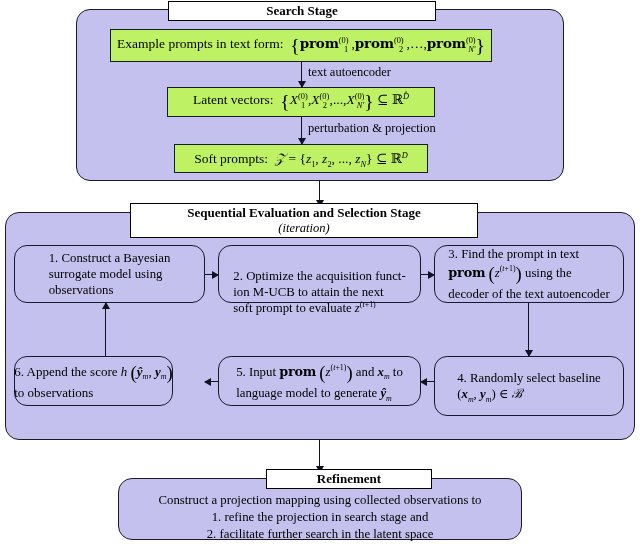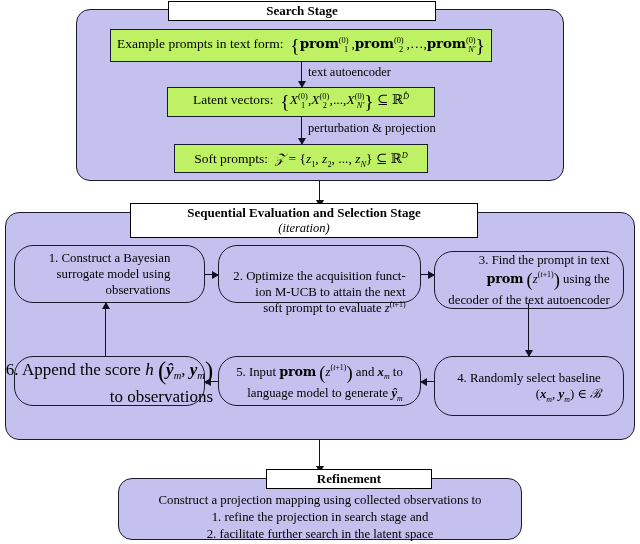--- a/index.html
+++ b/index.html
@@ -42,26 +42,26 @@
     box-sizing: border-box;
     display: flex;
     align-items: center;
     justify-content: center;
     text-align: center;
   }
   .rnd-box {
     position: absolute;
     background: #c5c1ee;
     border: 1.6px solid #1a1a2e;
-    border-radius: 19px;
+    border-radius: 13px;
     box-sizing: border-box;
     display: flex;
     align-items: center;
     justify-content: center;
-    text-align: right;
+    text-align: left;
     line-height: 1.26;
   }
   .label {
     position: absolute;
     white-space: nowrap;
   }
 
   
   .arrow-v {
     position: absolute;
@@ -191,21 +191,21 @@
       <span>Optimize the acquisition funct-</span></div>
     <div class="txt">ion M-UCB to attain the next</div>
     <div class="txt">
       soft prompt to evaluate <span class="mi">z</span><sup>(<span class="mi">t</span>+1)</sup>
     </div>
   </div>
 </div>
 
 <div class="arrow-h right" style="left:421px; top:274px; width:13px;"></div>
 
-<div class="rnd-box" style="left:434px; top:245px; width:190px; height:58px; font-size:12.8px;margin-top:6px;">
+<div class="rnd-box" style="left:434px; top:245px; width:190px; height:58px; font-size:12.8px;">
   <div>
     <div class="txt"><span>3.</span>
       <span>Find the prompt in text</span></div>
     <div class="txt">
       <span class="frak">prom</span> <span class="big-brace">(</span><span class="mi">z</span><sup>(<span class="mi">t</span>+1)</sup><span class="big-brace">)</span> using the
     </div>
     <div class="txt">decoder of the text autoencoder</div>
   </div>
 </div>
 
@@ -230,21 +230,21 @@
       Input <span class="frak">prom</span> <span class="big-brace">(</span><span class="mi">z</span><sup>(<span class="mi">t</span>+1)</sup><span class="big-brace">)</span> and <span class="bsym">x</span><sub class="mi">m</sub> to
     </div>
     <div class="txt">
       language model to generate <span class="bsym">ŷ</span><sub class="mi">m</sub>
     </div>
   </div>
 </div>
 
 <div class="arrow-h left" style="left:205px; top:381px; width:13px;"></div>
 
-<div class="rnd-box" style="left:14px; top:356px; width:191px; height:50px; font-size:17px;">
+<div class="rnd-box" style="left:14px; top:356px; width:159px; height:50px; font-size:13px;">
   <div>
     <div class="txt">
       <span>6.</span>
       Append the score <span class="mi">h</span> <span class="big-brace">(</span><span class="bsym">ŷ</span><sub class="mi">m</sub>, <span class="bsym">y</span><sub class="mi">m</sub><span class="big-brace">)</span>
     </div>
     <div class="txt">to observations</div>
   </div>
 </div>
 
 <div class="arrow-v up" style="left:105px; top:303px; height:53px;"></div>

